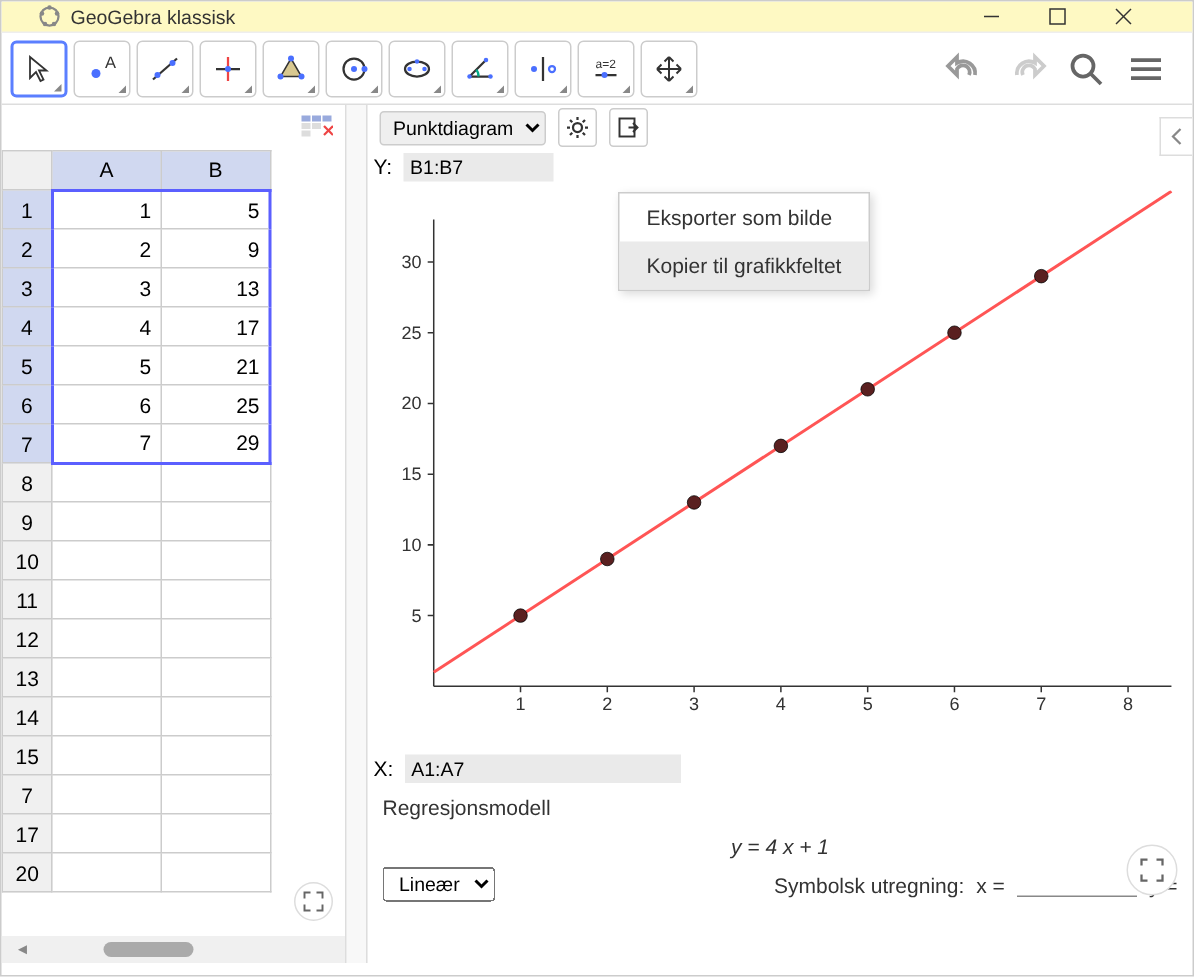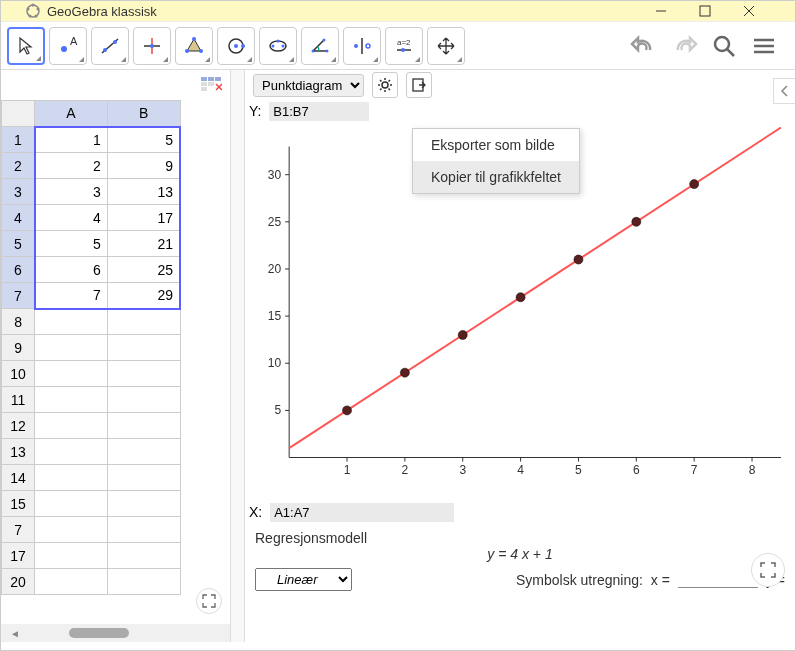--- a/index.html
+++ b/index.html
@@ -45,25 +45,25 @@
 .context-menu .item { padding: 8px 18px; font-size: 14px; color: #333; }
 .context-menu .item.hover { background: #eaeaea; }
 
 .axis-label { background: #eaeaea; display: inline-block; padding: 2px 4px; font-size: 13px; margin: 2px 4px; }
 .axis-row { padding: 0 4px; }
 
 .chart-area { height: 370px; position: relative; margin: 4px; }
 .chart-area svg { width: 100%; height: 100%; }
 
 .regression { padding: 6px 10px; font-size: 14px; color: #333; position: relative; }
-.regression .model-label { }
+.regression .model-label { margin-bottom: 10px; }
 .regression .formula { text-align: center; font-style: italic; margin-bottom: 6px; }
 .regression .symb-row { display: flex; align-items: center; gap: 8px; }
 .regression .symb-row .inp-line { display: inline-block; width: 80px; border-bottom: 1px solid #888; height: 16px; }
-.regression select { padding: 2px 17px; font-size: 13px; font-style: italic; }
+.regression select { padding: 2px 6px; font-size: 13px; }
 .fullscreen-btn2 { position: absolute; right: 10px; bottom: 10px; width: 34px; height: 34px; border: 1px solid #ddd; border-radius: 18px; background: #fff; display: flex; align-items: center; justify-content: center; }
 
 svg { display: block; }
 </style>
 </head>
 <body>
 
 <div class="titlebar">
   <svg class="logo" viewBox="0 0 16 16">
       <circle cx="8" cy="8" r="6" fill="none" stroke="#888" stroke-width="1.5"></circle>

